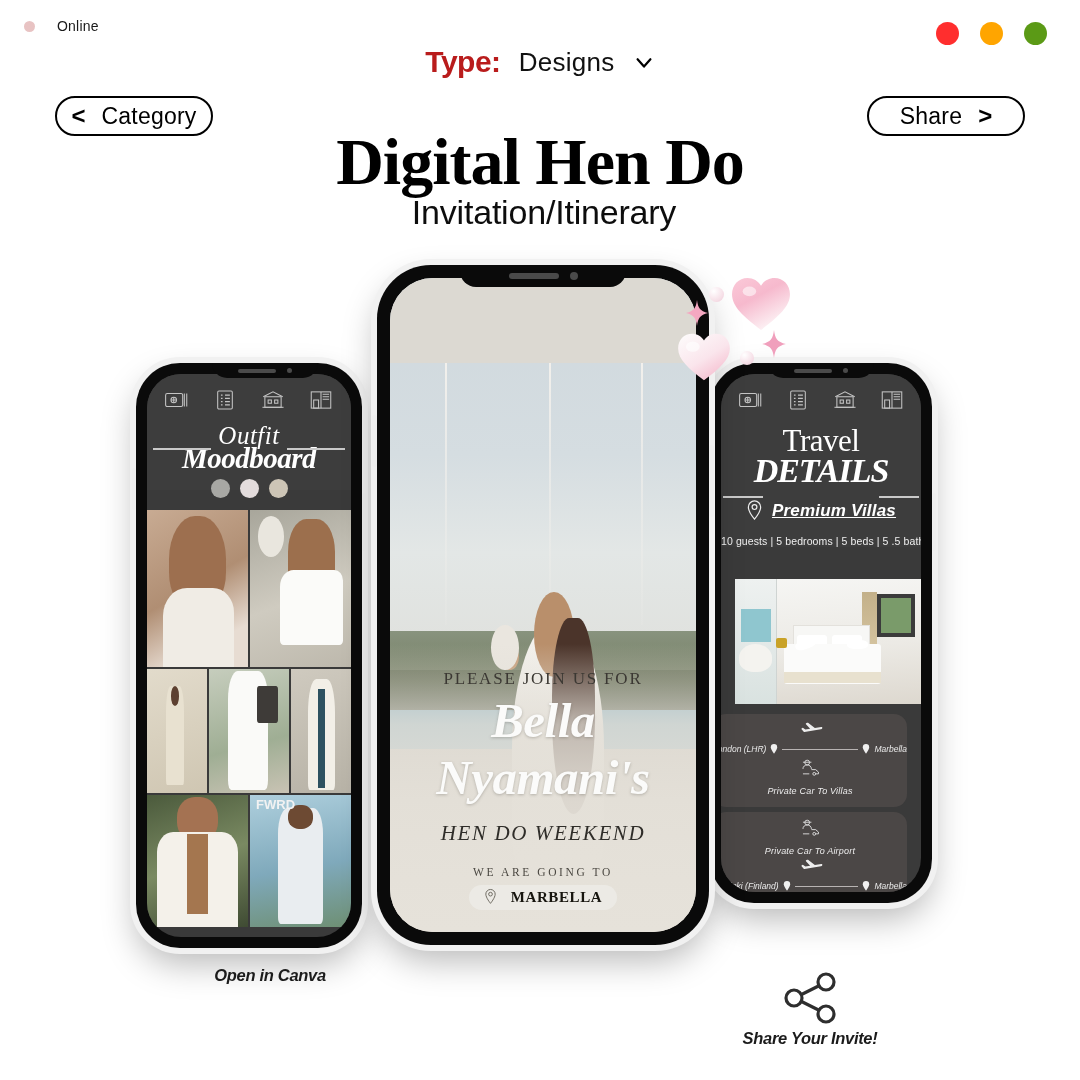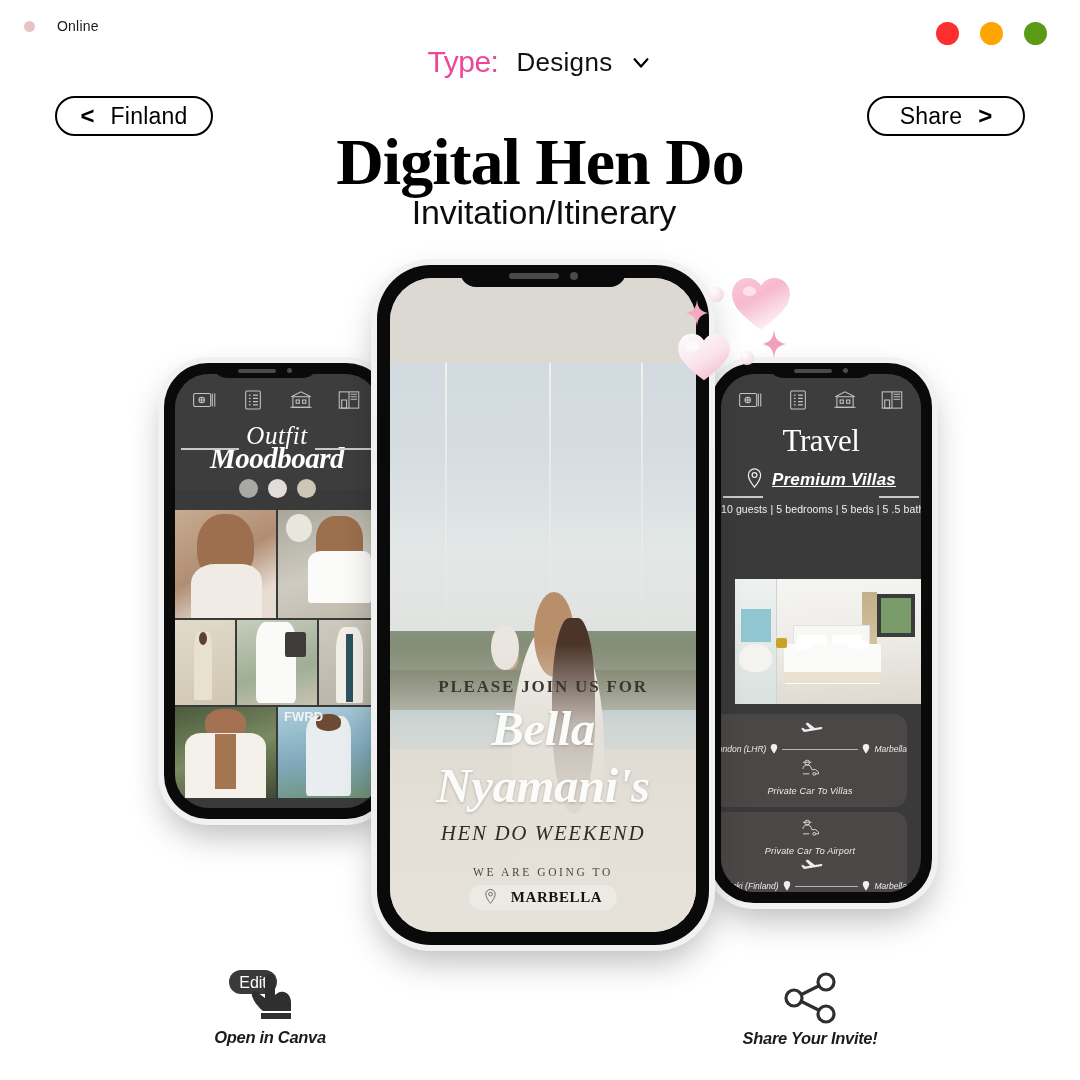--- a/index.html
+++ b/index.html
@@ -14,21 +14,21 @@
   
   .online-wrap{position:absolute;left:24px;top:18px;display:flex;align-items:center;gap:22px;}
   .online-dot{width:11px;height:11px;border-radius:50%;background:#e8c3c3;}
   .online-label{font-size:14px;color:#1a1a1a;letter-spacing:.2px;}
 
   .win-dots{position:absolute;right:33px;top:22px;display:flex;gap:21px;}
   .win-dot{width:23px;height:23px;border-radius:50%;}
 
   
   .type-row{position:absolute;left:0;right:0;top:45px;display:flex;justify-content:center;align-items:center;gap:18px;}
-  .type-label{font-size:30px;font-weight:normal;color:#ec4899;letter-spacing:-.5px;}
+  .type-label{font-size:30px;font-weight:bold;color:#b91c1c;letter-spacing:-.5px;}
   .type-value{font-size:26px;color:#111;letter-spacing:.3px;}
   .chev{width:22px;height:22px;display:block;}
 
   
   .pill{
     position:absolute;top:96px;height:40px;
     border:2.6px solid #000;border-radius:999px;background:#fff;
     display:flex;align-items:center;justify-content:center;gap:16px;
     padding:0 18px;box-sizing:border-box;
   }
@@ -53,21 +53,21 @@
          box-shadow:0 0 0 6px #f1f1f1, 0 16px 34px rgba(0,0,0,.28);}
   .phone .screen{position:absolute;inset:11px;border-radius:34px;overflow:hidden;background:#3a3a3a;}
   .notch{position:absolute;left:50%;transform:translateX(-50%);top:0;
          background:#0a0a0a;border-bottom-left-radius:16px;border-bottom-right-radius:16px;z-index:9;
          display:flex;align-items:center;justify-content:center;gap:11px;}
   .speaker{background:#4a4a4a;border-radius:4px;}
   .cam{background:#4a4a4a;border-radius:50%;}
   .btn-side{position:absolute;background:#efefef;border-radius:3px;}
 
   
-  #phone-left{left:164px;top:363px;width:226px;height:456px;}
+  #phone-left{left:136px;top:363px;width:226px;height:585px;}
   #phone-right{left:710px;top:363px;width:222px;height:540px;}
   #phone-center{left:377px;top:265px;width:332px;height:680px;border-radius:54px;}
   #phone-center .screen{inset:13px;border-radius:43px;}
 
   
   .iconstrip{position:absolute;left:0;right:0;top:0;height:46px;background:#3d3d3d;
              display:flex;align-items:flex-end;justify-content:space-around;padding:0 6px 5px;box-sizing:border-box;}
   .striprule{position:absolute;left:0;right:0;top:46px;height:1px;background:#5a5a5a;}
   .mini-icon{width:26px;height:22px;opacity:.85;}
 
@@ -101,26 +101,26 @@
   .leg-text{font-size:8.5px;color:#e9e9e9;font-style:italic;white-space:nowrap;}
   .leg-line{width:86px;height:1px;background:#b8b4b3;}
   .mode-row{text-align:center;}
   .mode-text{font-size:9px;color:#ededed;font-style:italic;letter-spacing:.2px;}
 
   
   .cp-bg{position:absolute;inset:0;}
   .cp-overlay{position:absolute;left:0;right:0;bottom:0;height:44%;
     background:linear-gradient(180deg, rgba(226,222,214,0) 0%, rgba(226,222,214,.78) 28%, rgba(228,224,216,.95) 55%, #e6e2da 100%);}
   .cp-text{position:absolute;left:0;right:0;bottom:22px;text-align:center;}
-  .cp-join{font-family:"Liberation Serif",serif;font-size:17px;color:#3b3833;letter-spacing:1.8px;font-weight:bold;}
+  .cp-join{font-family:"Liberation Serif",serif;font-size:17px;color:#3b3833;letter-spacing:1.8px;}
   .cp-name{font-family:"Liberation Serif",serif;font-style:italic;font-weight:bold;
            font-size:49px;color:#fbfbfa;letter-spacing:-.5px;margin-top:3px;
            text-shadow:0 1px 3px rgba(90,85,78,.35);}
   .cp-hen{font-family:"Liberation Serif",serif;font-style:italic;font-size:21px;color:#2f2d29;
-          letter-spacing:1.6px;margin-top:7px;}
+          letter-spacing:1.6px;margin-top:15px;}
   .cp-going{font-family:"Liberation Serif",serif;font-size:11.5px;color:#4a4741;letter-spacing:2.6px;margin-top:20px;}
   .cp-chip{margin:7px auto 0;width:148px;height:25px;border-radius:999px;background:#eceae5;
            display:flex;align-items:center;justify-content:center;gap:14px;}
   .cp-chip-text{font-family:"Liberation Serif",serif;font-weight:bold;font-size:15px;color:#17150f;letter-spacing:.6px;}
 
   
   .sky{position:absolute;left:0;right:0;top:0;height:60%;
        background:linear-gradient(180deg,#cfd8dd 0%,#d5dde1 45%,#e3e7e6 70%,#dfe0dc 100%);}
   .ledge{position:absolute;left:0;right:0;top:0;height:13%;background:#dcd9d2;}
   .trees{position:absolute;left:0;right:0;top:54%;height:13%;
@@ -164,21 +164,21 @@
     <span class="type-value">Designs</span>
     <span>
       <svg class="chev" viewBox="0 0 24 24" fill="none" stroke="#000" stroke-width="2.4" stroke-linecap="round" stroke-linejoin="round">
           <polyline points="5,9 12,17 19,9"></polyline>
         </svg>
     </span>
   </div>
 
   <div class="pill pill-cat">
     <span class="pill-arrow">&lt;</span>
-    <span class="pill-text">Finland</span>
+    <span class="pill-text">Category</span>
   </div>
   <div class="pill pill-sel">
     <span class="pill-text">Share</span>
     <span class="pill-arrow">&gt;</span>
   </div>
 
   <div class="main-title">Digital Hen Do</div>
   <div class="sub-title">Invitation/Itinerary</div>
 
   <div class="phone" id="phone-left">
@@ -297,20 +297,21 @@
               <path d="M16 3v20M18 6h8M18 9h8M18 12h8"></path>
               <rect x="7" y="13" width="6" height="10"></rect>
             </svg></span>
       </div>
       <div class="striprule"></div>
 
       <div class="rp-head">
         <div class="lp-rule" style="left:2px;top:76px;width:40px;"></div>
         <div class="lp-rule" style="right:2px;top:76px;width:40px;"></div>
         <div class="rp-travel">Travel</div>
+        <div class="rp-details">DETAILS</div>
         <div class="rp-villa-row">
           <span>
             <svg width="17" height="21" viewBox="0 0 20 26" fill="none" stroke="#ededed" stroke-width="1.5">
                 <path d="M10 25c0 0 7.6-9.2 7.6-15A7.6 7.6 0 1 0 2.4 10c0 5.8 7.6 15 7.6 15z"></path>
                 <circle cx="10" cy="10" r="3"></circle>
               </svg>
           </span>
           <span class="rp-villa">Premium Villas</span>
         </div>
         <div class="rp-specs">10 guests | 5 bedrooms  | 5 beds  |  5 .5 bathrooms</div>
@@ -489,28 +490,20 @@
     <svg width="24" height="28" viewBox="0 0 22 26">
         <path d="M11 0c1 8 3 11 11 13-8 2-10 5-11 13-1-8-3-11-11-13 8-2 10-5 11-13z" fill="#f09fbc"></path>
       </svg>
   </div>
 
   <div class="features">
 
 
 
     <div class="feat f3">
-      <div class="feat-icon" style="position:relative;width:90px;">
-        <svg width="86" height="56" viewBox="0 0 86 56">
-          <rect x="2" y="1" width="48" height="24" rx="12" fill="#3a3a3a"></rect>
-          <text x="26" y="19" text-anchor="middle" font-family="Liberation Sans,sans-serif" font-size="16" fill="#fff">Edit</text>
-          <path d="M38 10c0-3 2-5 5-5s5 2 5 5v16c3-3 6-4 9-3 4 1 7 5 7 10v9H36c-5-4-9-9-11-15-1-3 2-6 5-4l8 6z" fill="#2f2f2f"></path>
-          <rect x="34" y="44" width="30" height="6" fill="#2f2f2f"></rect>
-        </svg>
-      </div>
       <div class="feat-label">Open in Canva</div>
     </div>
 
     <div class="feat f4">
       <div class="feat-icon">
         <svg width="56" height="52" viewBox="0 0 56 52" fill="none" stroke="#2e2e2e" stroke-width="3.2">
           <circle cx="12" cy="26" r="8"></circle>
             <circle cx="44" cy="10" r="8"></circle>
             <circle cx="44" cy="42" r="8"></circle>
           <path d="M19.5 22.5L36.5 14M19.5 29.5L36.5 38"></path>

